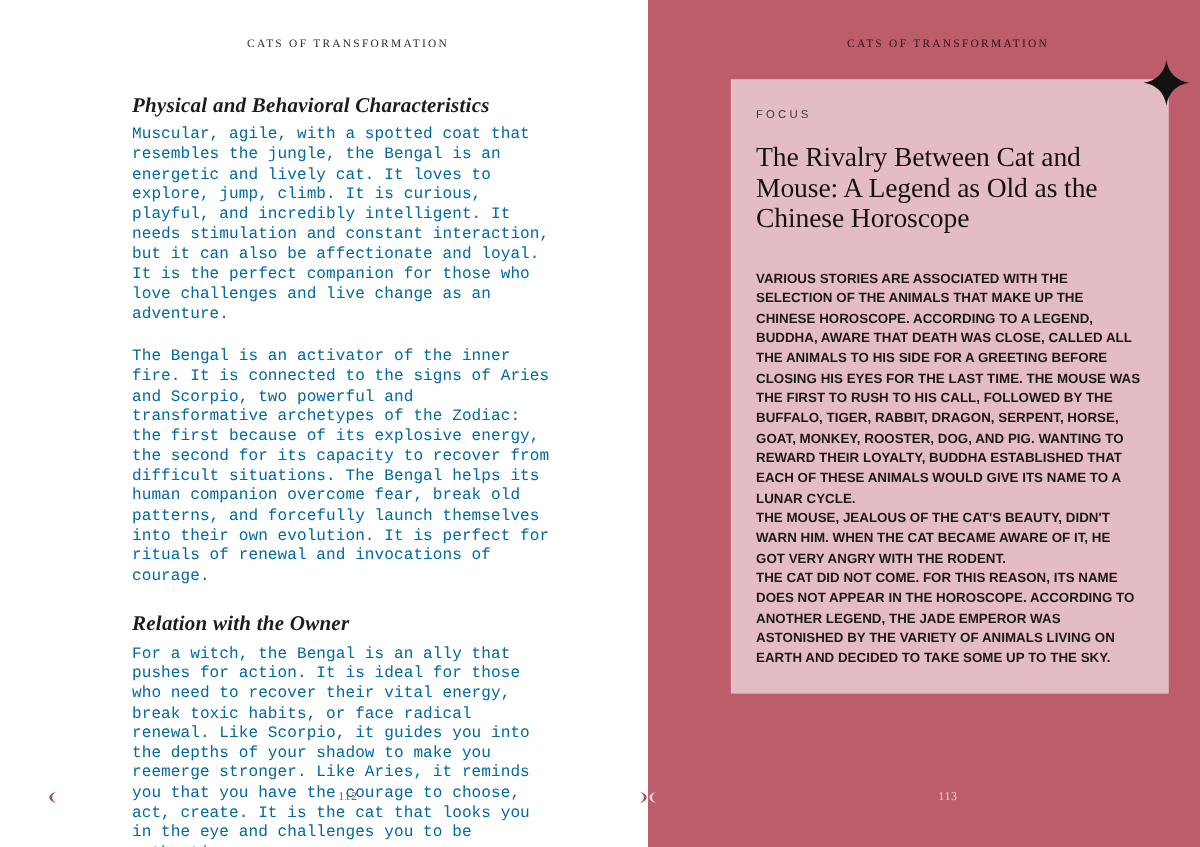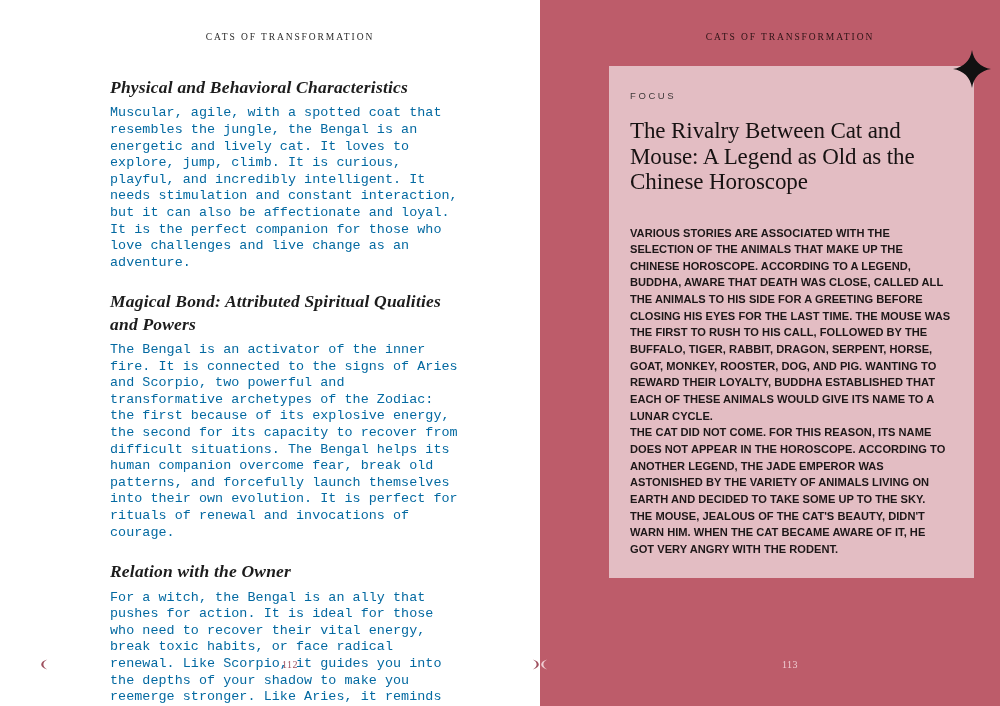--- a/index.html
+++ b/index.html
@@ -183,21 +183,20 @@
     <div class="running-head">Cats of Transformation</div>
 
     <div class="left-content">
 
       <div class="sec-block">
         <h2 class="sec-heading">Physical and Behavioral Characteristics</h2>
         <p class="sec-body">Muscular, agile, with a spotted coat that resembles the jungle, the Bengal is an energetic and lively cat. It loves to explore, jump, climb. It is curious, playful, and incredibly intelligent. It needs stimulation and constant interaction, but it can also be affectionate and loyal. It is the perfect companion for those who love challenges and live change as an adventure.</p>
       </div>
 
       <div class="sec-block second">
-        <h2 class="sec-heading">Magical Bond: Attributed Spiritual Qualities and Powers</h2>
         <p class="sec-body">The Bengal is an activator of the inner fire. It is connected to the signs of Aries and Scorpio, two powerful and transformative archetypes of the Zodiac: the first because of its explosive energy, the second for its capacity to recover from difficult situations. The Bengal helps its human companion overcome fear, break old patterns, and forcefully launch themselves into their own evolution. It is perfect for rituals of renewal and invocations of courage.</p>
       </div>
 
       <div class="sec-block">
         <h2 class="sec-heading">Relation with the Owner</h2>
         <p class="sec-body">For a witch, the Bengal is an ally that pushes for action. It is ideal for those who need to recover their vital energy, break toxic habits, or face radical renewal. Like Scorpio, it guides you into the depths of your shadow to make you reemerge stronger. Like Aries, it reminds you that you have the courage to choose, act, create. It is the cat that looks you in the eye and challenges you to be authentic.</p>
       </div>
 
     </div>
 
@@ -219,22 +218,22 @@
 
   <div class="page-right">
 
     <div class="running-head-right">Cats of Transformation</div>
 
     <div class="focus-card">
       <div class="focus-label">FOCUS</div>
       <h1 class="focus-title">The Rivalry Between Cat and Mouse: A Legend as Old as the Chinese Horoscope</h1>
       <div class="focus-body">
         <p>VARIOUS STORIES ARE ASSOCIATED WITH THE SELECTION OF THE ANIMALS THAT MAKE UP THE CHINESE HOROSCOPE. ACCORDING TO A LEGEND, BUDDHA, AWARE THAT DEATH WAS CLOSE, CALLED ALL THE ANIMALS TO HIS SIDE FOR A GREETING BEFORE CLOSING HIS EYES FOR THE LAST TIME. THE MOUSE WAS THE FIRST TO RUSH TO HIS CALL, FOLLOWED BY THE BUFFALO, TIGER, RABBIT, DRAGON, SERPENT, HORSE, GOAT, MONKEY, ROOSTER, DOG, AND PIG. WANTING TO REWARD THEIR LOYALTY, BUDDHA ESTABLISHED THAT EACH OF THESE ANIMALS WOULD GIVE ITS NAME TO A LUNAR CYCLE.</p>
+        <p>THE MOUSE, JEALOUS OF THE CAT'S BEAUTY, DIDN'T WARN HIM. WHEN THE CAT BECAME AWARE OF IT, HE GOT VERY ANGRY WITH THE RODENT.</p>
         <p>THE CAT DID NOT COME. FOR THIS REASON, ITS NAME DOES NOT APPEAR IN THE HOROSCOPE. ACCORDING TO ANOTHER LEGEND, THE JADE EMPEROR WAS ASTONISHED BY THE VARIETY OF ANIMALS LIVING ON EARTH AND DECIDED TO TAKE SOME UP TO THE SKY.</p>
-        <p>THE MOUSE, JEALOUS OF THE CAT'S BEAUTY, DIDN'T WARN HIM. WHEN THE CAT BECAME AWARE OF IT, HE GOT VERY ANGRY WITH THE RODENT.</p>
       </div>
     </div>
 
     <div class="folio folio-right">
       <span class="moon">
         <svg width="9" height="11" viewBox="0 0 9 11">
           <path d="M7.2 0.6 C3.4 1.7 1.2 3.5 1.2 5.5 C1.2 7.5 3.4 9.3 7.2 10.4 C4.6 8.9 3.4 7.3 3.4 5.5 C3.4 3.7 4.6 2.1 7.2 0.6 Z" fill="currentColor"></path>
         </svg>
       </span>
       <span>113</span>

